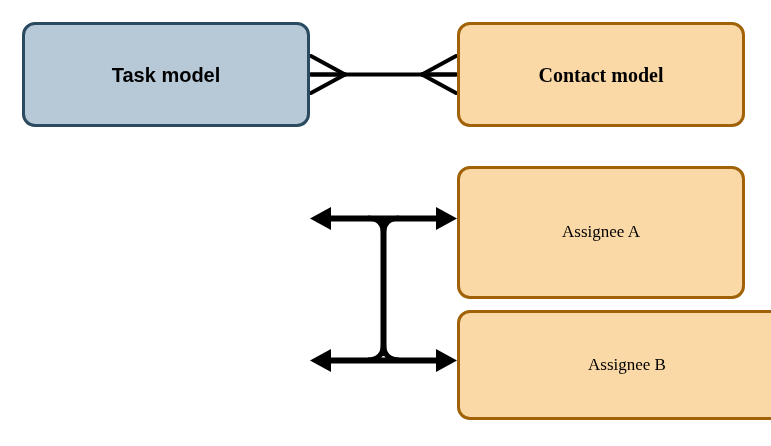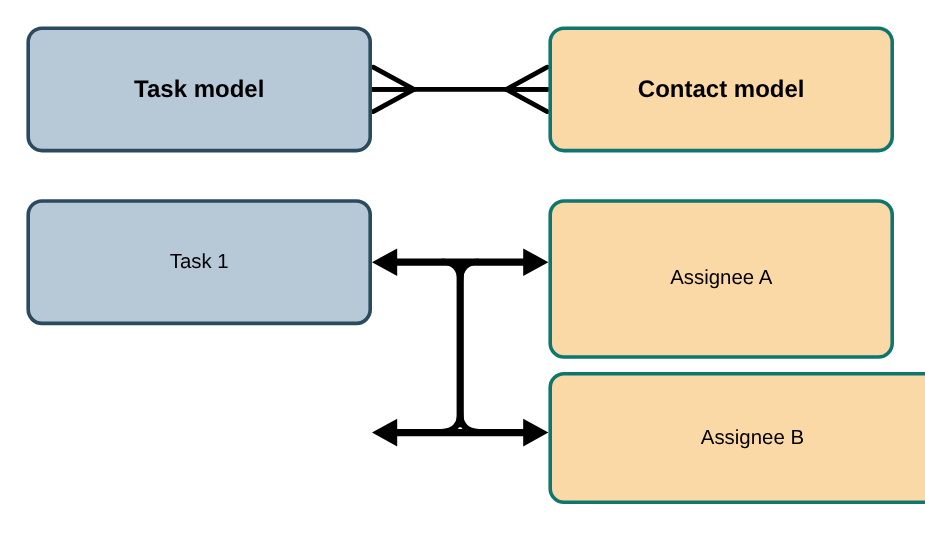--- a/index.html
+++ b/index.html
@@ -27,21 +27,22 @@
     text-align: center;
     color: #000000;
     line-height: 1.2;
   }
   .node-blue {
     background: #b7c8d7;
     border: 3px solid #2a4a60;
   }
   .node-orange {
     background: #fbd9a7;
-    border: 3px solid #0f766e;
+    border: 3px solid #a16207;
+    font-family: Liberation Serif, serif;
   }
   .node-label {
     display: block;
     padding: 0 8px;
   }
   .label-strong {
     font-size: 20px;
     font-weight: bold;
   }
   .label-plain {
@@ -104,23 +105,20 @@
   </svg>
 
   <div class="node node-blue" style="left:22px; top:22px; width:288px; height:105px;">
     <span class="node-label label-strong">Task model</span>
   </div>
 
   <div class="node node-orange" style="left:457px; top:22px; width:288px; height:105px;">
     <span class="node-label label-strong">Contact model</span>
   </div>
 
-  <div class="node node-blue" style="left:22px; top:166px; width:288px; height:105px;">
-    <span class="node-label label-plain">Task 1</span>
-  </div>
 
   <div class="node node-orange" style="left:457px; top:166px; width:288px; height:133px;">
     <span class="node-label label-plain">Assignee A</span>
   </div>
 
 
   <div class="node node-orange" style="left:457px; top:310px; width:340px; height:110px;">
     <span class="node-label label-plain">Assignee B</span>
   </div>
 

